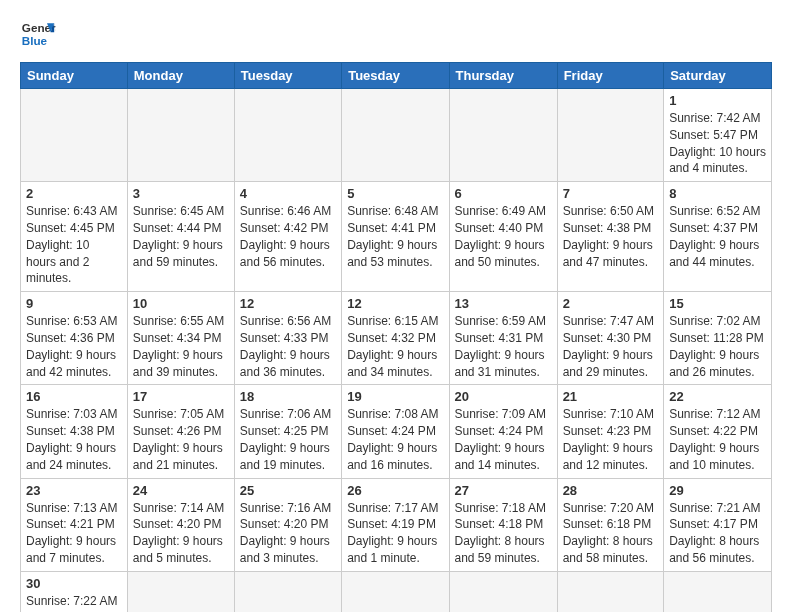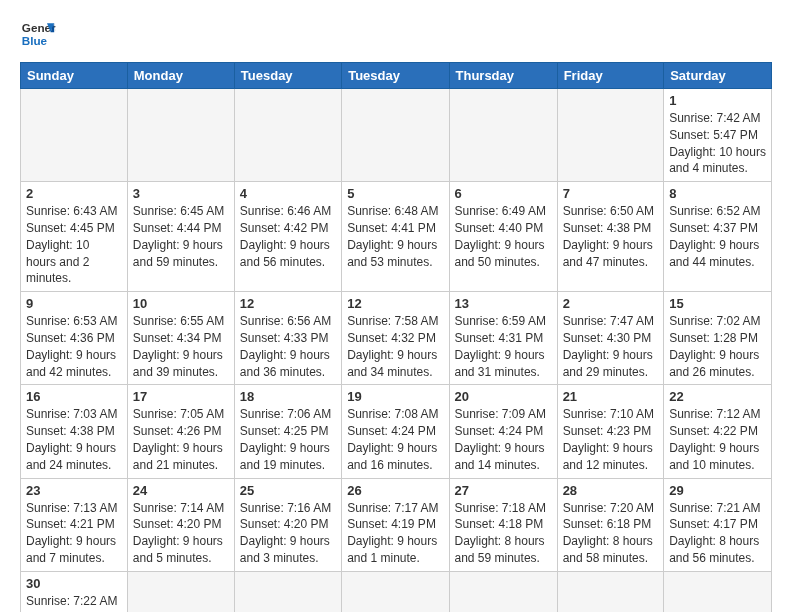--- a/index.html
+++ b/index.html
@@ -187,40 +187,40 @@
 Daylight: 9 hours and 39 minutes.</div>
           </td>
           <td>
             <span class="day-number">12</span>
             <div class="day-info">Sunrise: 6:56 AM
 Sunset: 4:33 PM
 Daylight: 9 hours and 36 minutes.</div>
           </td>
           <td>
             <span class="day-number">12</span>
-            <div class="day-info">Sunrise: 7:58 AM
+            <div class="day-info">Sunrise: 6:15 AM
 Sunset: 4:32 PM
 Daylight: 9 hours and 34 minutes.</div>
           </td>
           <td>
             <span class="day-number">13</span>
             <div class="day-info">Sunrise: 6:59 AM
 Sunset: 4:31 PM
 Daylight: 9 hours and 31 minutes.</div>
           </td>
           <td>
             <span class="day-number">2</span>
             <div class="day-info">Sunrise: 7:47 AM
 Sunset: 4:30 PM
 Daylight: 9 hours and 29 minutes.</div>
           </td>
           <td>
             <span class="day-number">15</span>
             <div class="day-info">Sunrise: 7:02 AM
-Sunset: 1:28 PM
+Sunset: 11:28 PM
 Daylight: 9 hours and 26 minutes.</div>
           </td>
         </tr>
         <tr>
           <td>
             <span class="day-number">16</span>
             <div class="day-info">Sunrise: 7:03 AM
 Sunset: 4:38 PM
 Daylight: 9 hours and 24 minutes.</div>
           </td>

